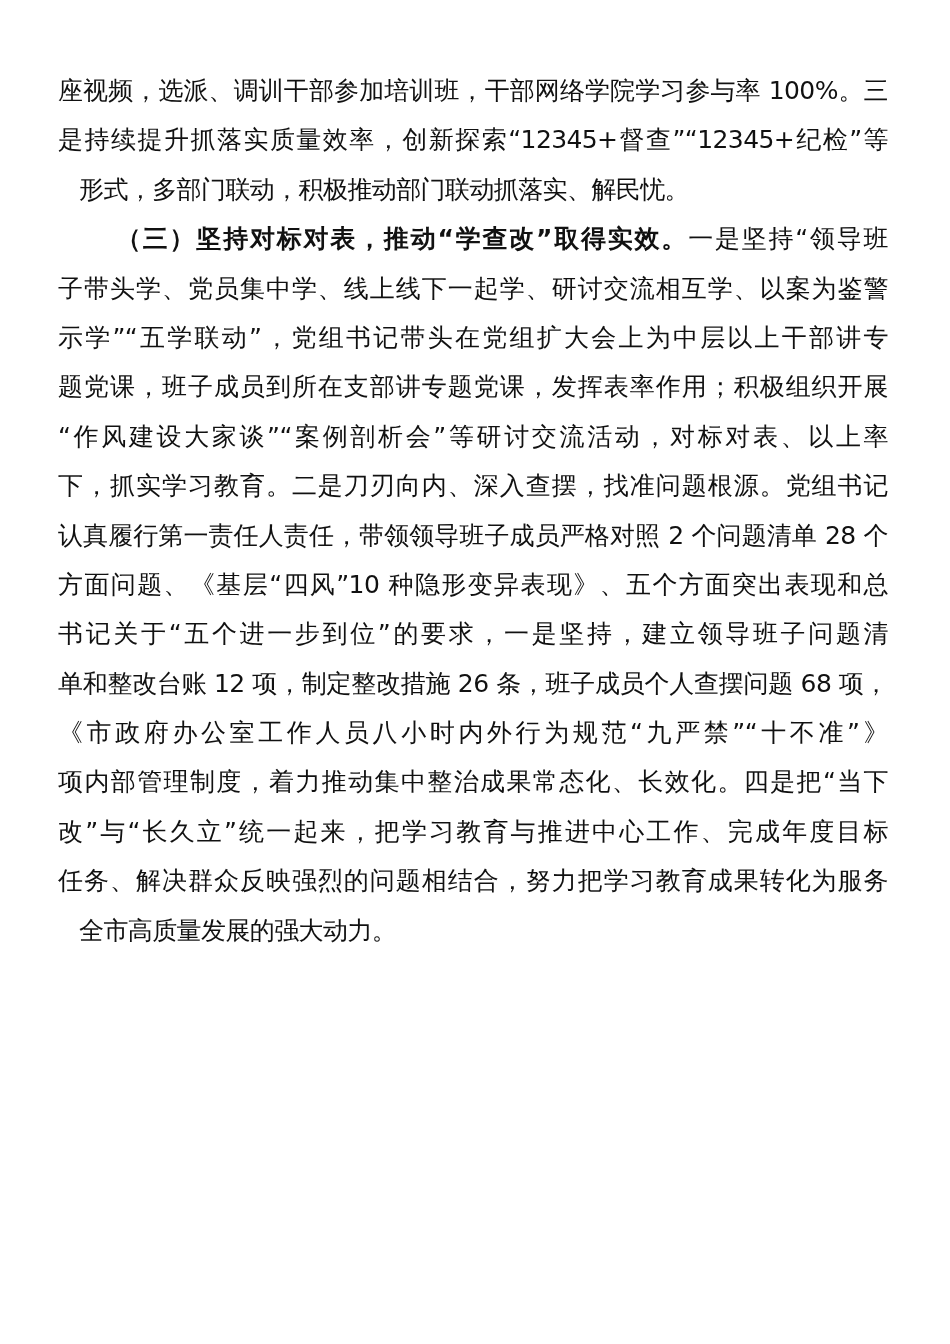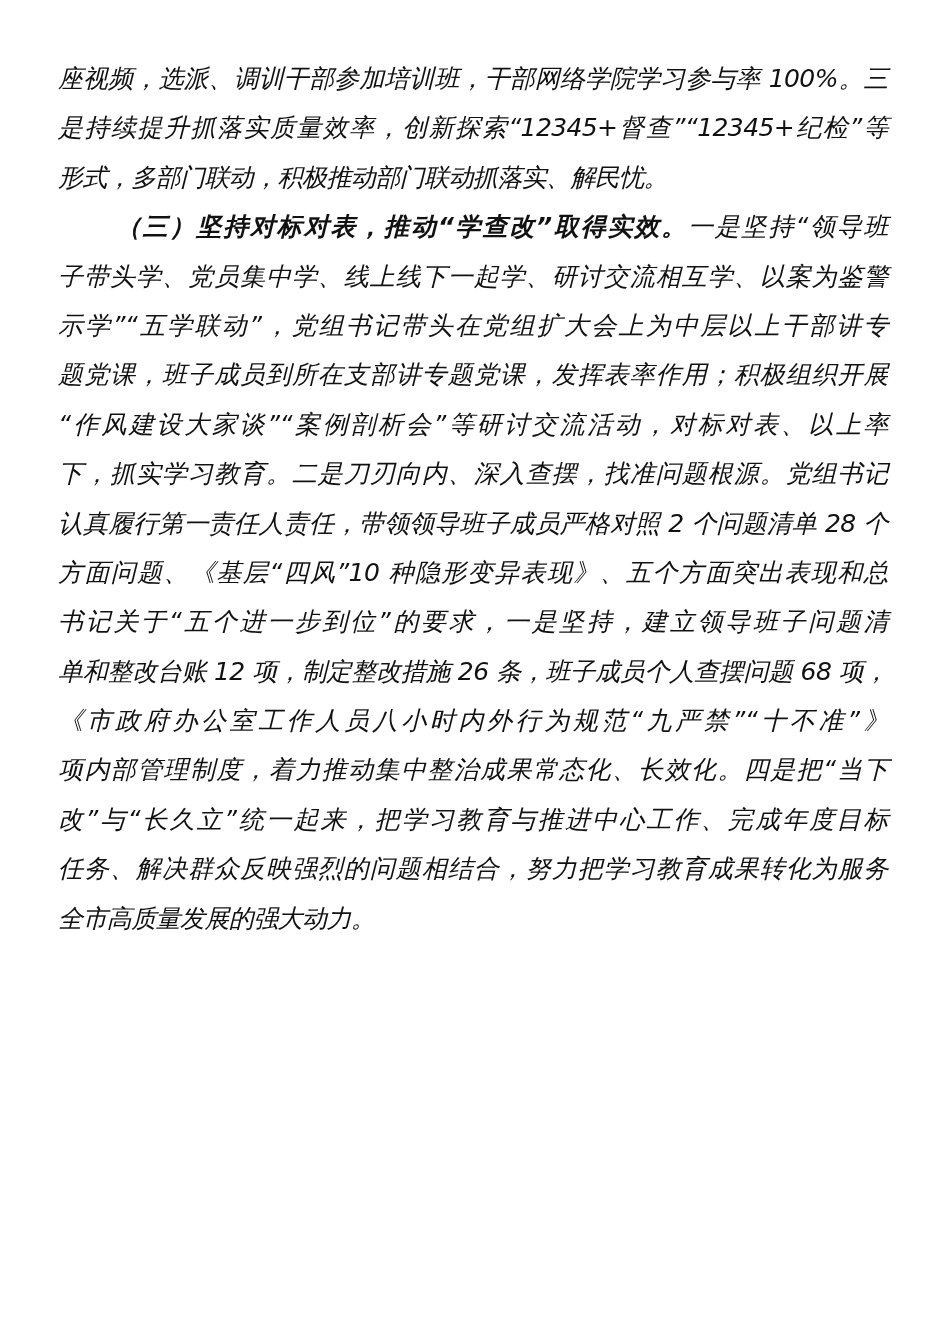--- a/index.html
+++ b/index.html
@@ -11,35 +11,35 @@
       width: 950px;
       height: 1344px;
       overflow: hidden;
       position: relative;
       font-family: "DejaVu Sans", "Liberation Sans", sans-serif;
       color: #111111;
     }
     .page {
       position: absolute;
       left: 58px;
-      top: 54px;
+      top: 66px;
       width: 830px;
-      font-style: italic;
     }
     .line {
       height: 49.4px;
       line-height: 49.4px;
       font-size: 25px;
       white-space: nowrap;
       letter-spacing: -0.6px;
       text-align: justify;
       text-align-last: justify;
     }
     .line.last {
       text-align-last: left;
+      margin-left: 21px;
     }
     .line.indent {
       padding-left: 58px;
     }
     .bold {
       font-weight: bold;
     }
   </style>
 </head>
 <body>

